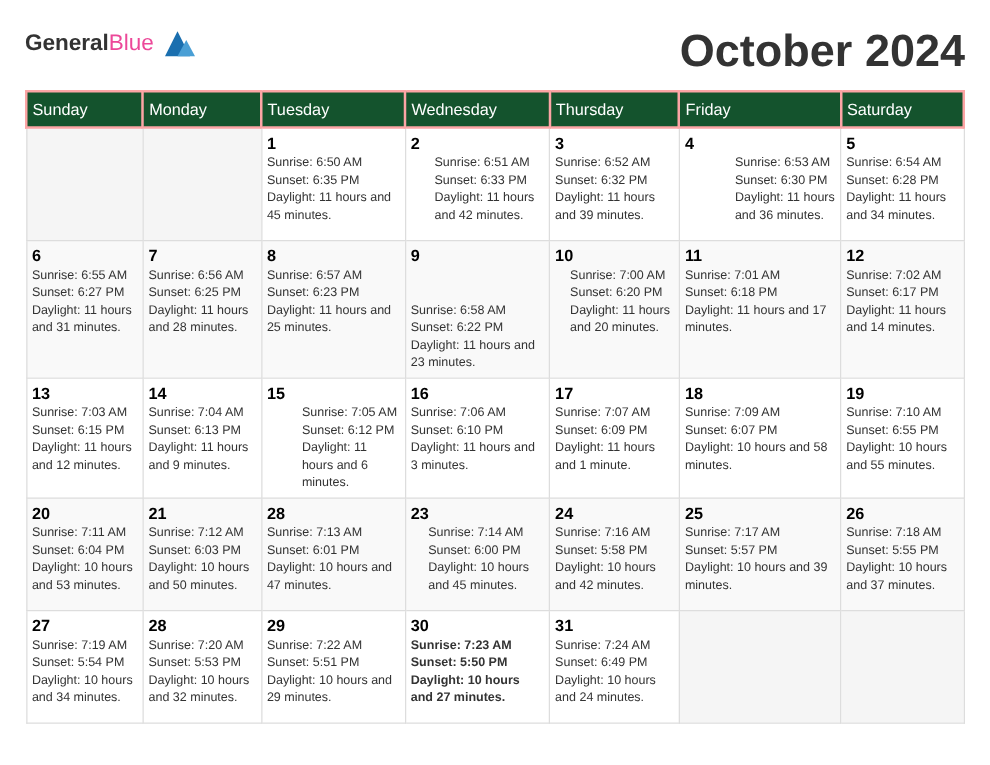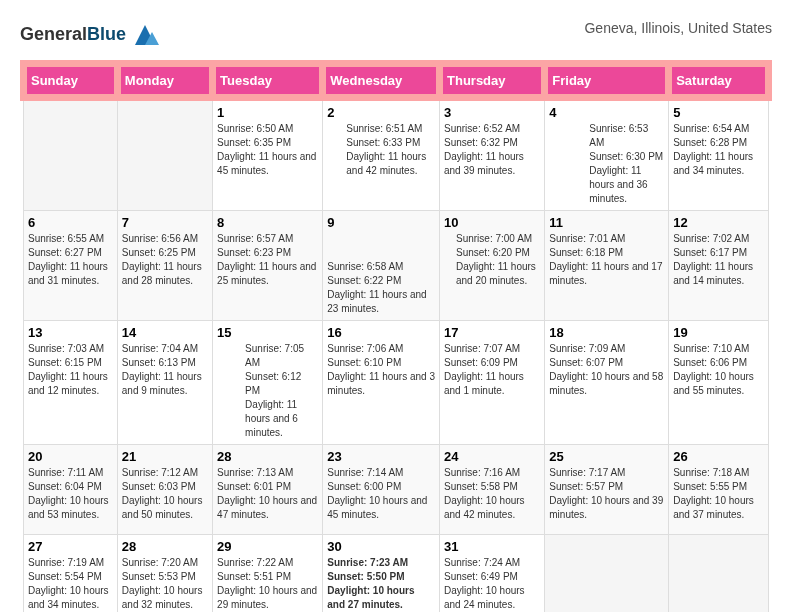--- a/index.html
+++ b/index.html
@@ -25,22 +25,22 @@
       flex-direction: row;
       line-height: 1.2;
     }
     .logo-general {
       font-size: 18px;
       font-weight: bold;
       color: #333;
     }
     .logo-blue {
       font-size: 18px;
-      font-weight: bold;
-      color: #0c4a6e;
+      font-weight: normal;
+      color: #ec4899;
     }
     .logo-icon {
       width: 30px;
       height: 30px;
       margin-left: 4px;
     }
     .title-area {
       text-align: right;
     }
     .month-title {
@@ -51,27 +51,27 @@
     .subtitle {
       font-size: 14px;
       color: #555;
     }
     table {
       width: 100%;
       border-collapse: collapse;
       font-size: 11px;
     }
     thead tr th {
-      background-color: #ec4899;
+      background-color: #14532d;
       color: #fff;
       padding: 6px 4px;
       text-align: left;
       font-size: 13px;
-      font-weight: bold;
-      border: 7px solid #fca5a5;
+      font-weight: normal;
+      border: 2px solid #fca5a5;
     }
     tbody tr td {
       border: 1px solid #ddd;
       padding: 4px;
       vertical-align: top;
       min-height: 80px;
       height: 90px;
       background: #fff;
     }
     tbody tr:nth-child(even) td {
@@ -100,21 +100,21 @@
     <div class="logo-text">
       <span class="logo-general">General</span>
       <span class="logo-blue">Blue</span>
     </div>
     <svg class="logo-icon" viewBox="0 0 30 30">
       <polygon points="5,25 15,5 25,25" fill="#1a6faf"></polygon>
       <polygon points="15,25 22,12 29,25" fill="#4a9fd5"></polygon>
     </svg>
   </div>
   <div class="title-area">
-    <div class="subtitle">Geneva, Illinois, United States</div>
+    <div class="month-title">October 2024</div>
   </div>
 </div>
 
 <table>
   <thead>
     <tr>
       <th>Sunday</th>
       <th>Monday</th>
       <th>Tuesday</th>
       <th>Wednesday</th>
@@ -235,21 +235,21 @@
         </td>
         <td>
           <span class="day-num">18</span>
           <div class="day-info" style="white-space: pre-line;">Sunrise: 7:09 AM
 Sunset: 6:07 PM
 Daylight: 10 hours and 58 minutes.</div>
         </td>
         <td>
           <span class="day-num">19</span>
           <div class="day-info" style="white-space: pre-line;">Sunrise: 7:10 AM
-Sunset: 6:06 PM
+Sunset: 6:55 PM
 Daylight: 10 hours and 55 minutes.</div>
         </td>
       </tr>
       <tr>
         <td>
           <span class="day-num">20</span>
           <div class="day-info" style="white-space: pre-line;">Sunrise: 7:11 AM
 Sunset: 6:04 PM
 Daylight: 10 hours and 53 minutes.</div>
         </td>
@@ -260,21 +260,21 @@
 Daylight: 10 hours and 50 minutes.</div>
         </td>
         <td>
           <span class="day-num">28</span>
           <div class="day-info" style="white-space: pre-line;">Sunrise: 7:13 AM
 Sunset: 6:01 PM
 Daylight: 10 hours and 47 minutes.</div>
         </td>
         <td>
           <span class="day-num">23</span>
-          <div class="day-info" style="white-space: pre-line;">Sunrise: 7:14 AM
+          <div class="day-info" style="white-space: pre-line; margin-left: 14px;">Sunrise: 7:14 AM
 Sunset: 6:00 PM
 Daylight: 10 hours and 45 minutes.</div>
         </td>
         <td>
           <span class="day-num">24</span>
           <div class="day-info" style="white-space: pre-line;">Sunrise: 7:16 AM
 Sunset: 5:58 PM
 Daylight: 10 hours and 42 minutes.</div>
         </td>
         <td>

